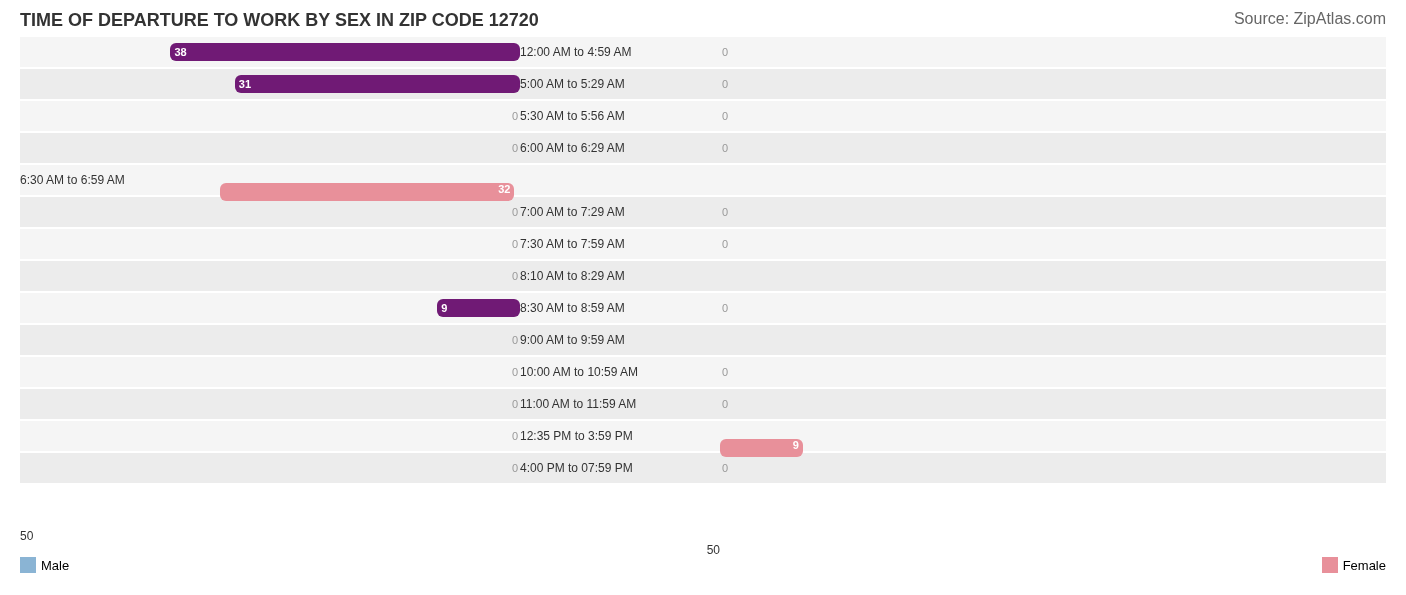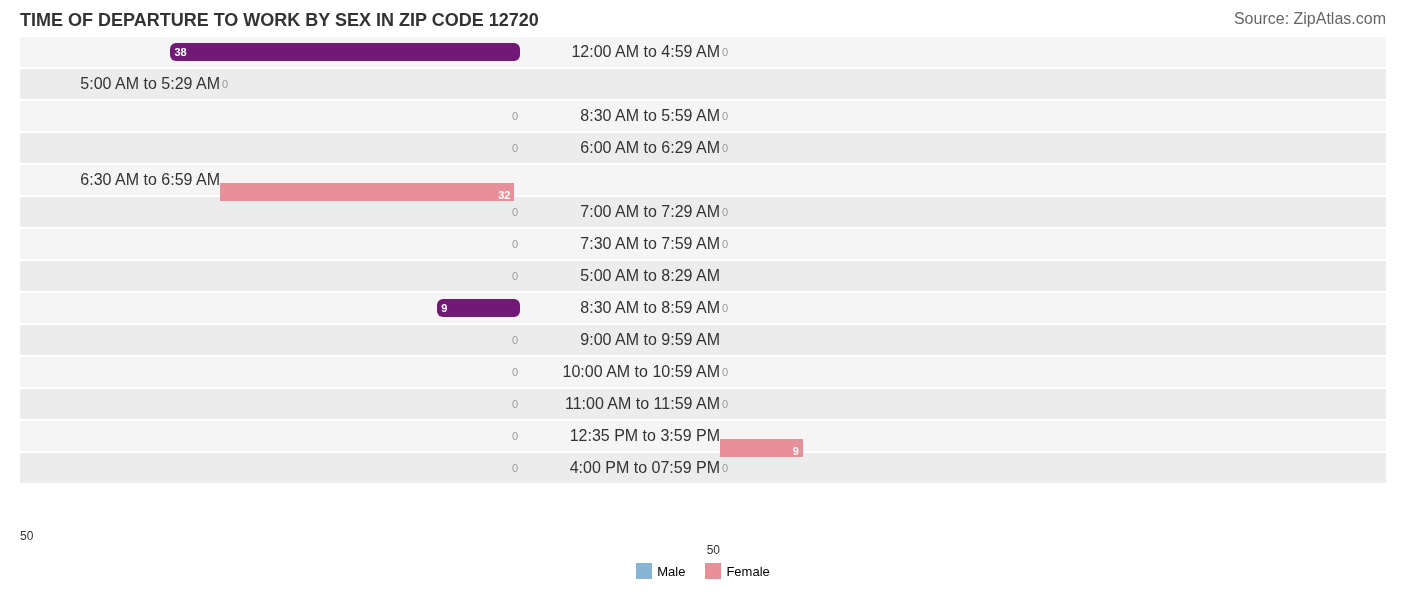--- a/index.html
+++ b/index.html
@@ -57,56 +57,55 @@
     .right-bar-container {
       width: 500px;
       display: flex;
       align-items: center;
       justify-content: flex-start;
       height: 100%;
       position: relative;
     }
     .time-label {
       width: 200px;
-      text-align: right;
-      font-size: 16px;
+      text-align: left;
+      font-size: 12px;
       color: #333;
       flex-shrink: 0;
     }
     .bar-male {
       background: #701a75;
       height: 18px;
       border-radius: 6px;
       display: flex;
       align-items: center;
       justify-content: flex-start;
       position: relative;
     }
     .bar-female {
       background: #e8909a;
       height: 18px;
-      border-radius: 0;
-      display: flex;
-      align-items: flex-end;
+      border-radius: 6px;
+      display: flex;
+      align-items: flex-start;
       justify-content: flex-end;
       position: relative;
       margin-top: 24px;
     }
     .bar-value-inside {
       font-size: 11px;
       color: #fff;
       font-weight: bold;
       padding: 0 4px;
     }
     .legend {
       display: flex;
-      justify-content: center;
+      justify-content: space-between;
       align-items: center;
       gap: 20px;
-      margin-top: 6px;
     }
     .legend-item {
       display: flex;
       align-items: center;
       gap: 5px;
       font-size: 13px;
     }
     .legend-box {
       width: 16px;
       height: 16px;
@@ -153,30 +152,35 @@
           <div class="bar-male" style="width: 349.6px;">
             <span class="bar-value-inside">38</span>
           </div>
         </div>
         <div class="time-label">12:00 AM to 4:59 AM</div>
         <div class="right-bar-container">
           <span class="zero-value">0</span>
         </div>
       </div>
       <div class="row">
+        <div class="left-bar-container">
+          <div class="bar-male" style="width: 285.2px;">
+            <span class="bar-value-inside">31</span>
+          </div>
+        </div>
         <div class="time-label">5:00 AM to 5:29 AM</div>
         <div class="right-bar-container">
           <span class="zero-value">0</span>
         </div>
       </div>
       <div class="row">
         <div class="left-bar-container">
           <span class="zero-value">0</span>
         </div>
-        <div class="time-label">8:30 AM to 5:59 AM</div>
+        <div class="time-label">5:30 AM to 5:56 AM</div>
         <div class="right-bar-container">
           <span class="zero-value">0</span>
         </div>
       </div>
       <div class="row">
         <div class="left-bar-container">
           <span class="zero-value">0</span>
         </div>
         <div class="time-label">6:00 AM to 6:29 AM</div>
         <div class="right-bar-container">
@@ -206,21 +210,21 @@
         </div>
         <div class="time-label">7:30 AM to 7:59 AM</div>
         <div class="right-bar-container">
           <span class="zero-value">0</span>
         </div>
       </div>
       <div class="row">
         <div class="left-bar-container">
           <span class="zero-value">0</span>
         </div>
-        <div class="time-label">5:00 AM to 8:29 AM</div>
+        <div class="time-label">8:10 AM to 8:29 AM</div>
       </div>
       <div class="row">
         <div class="left-bar-container">
           <div class="bar-male" style="width: 82.8px;">
             <span class="bar-value-inside">9</span>
           </div>
         </div>
         <div class="time-label">8:30 AM to 8:59 AM</div>
         <div class="right-bar-container">
           <span class="zero-value">0</span>

